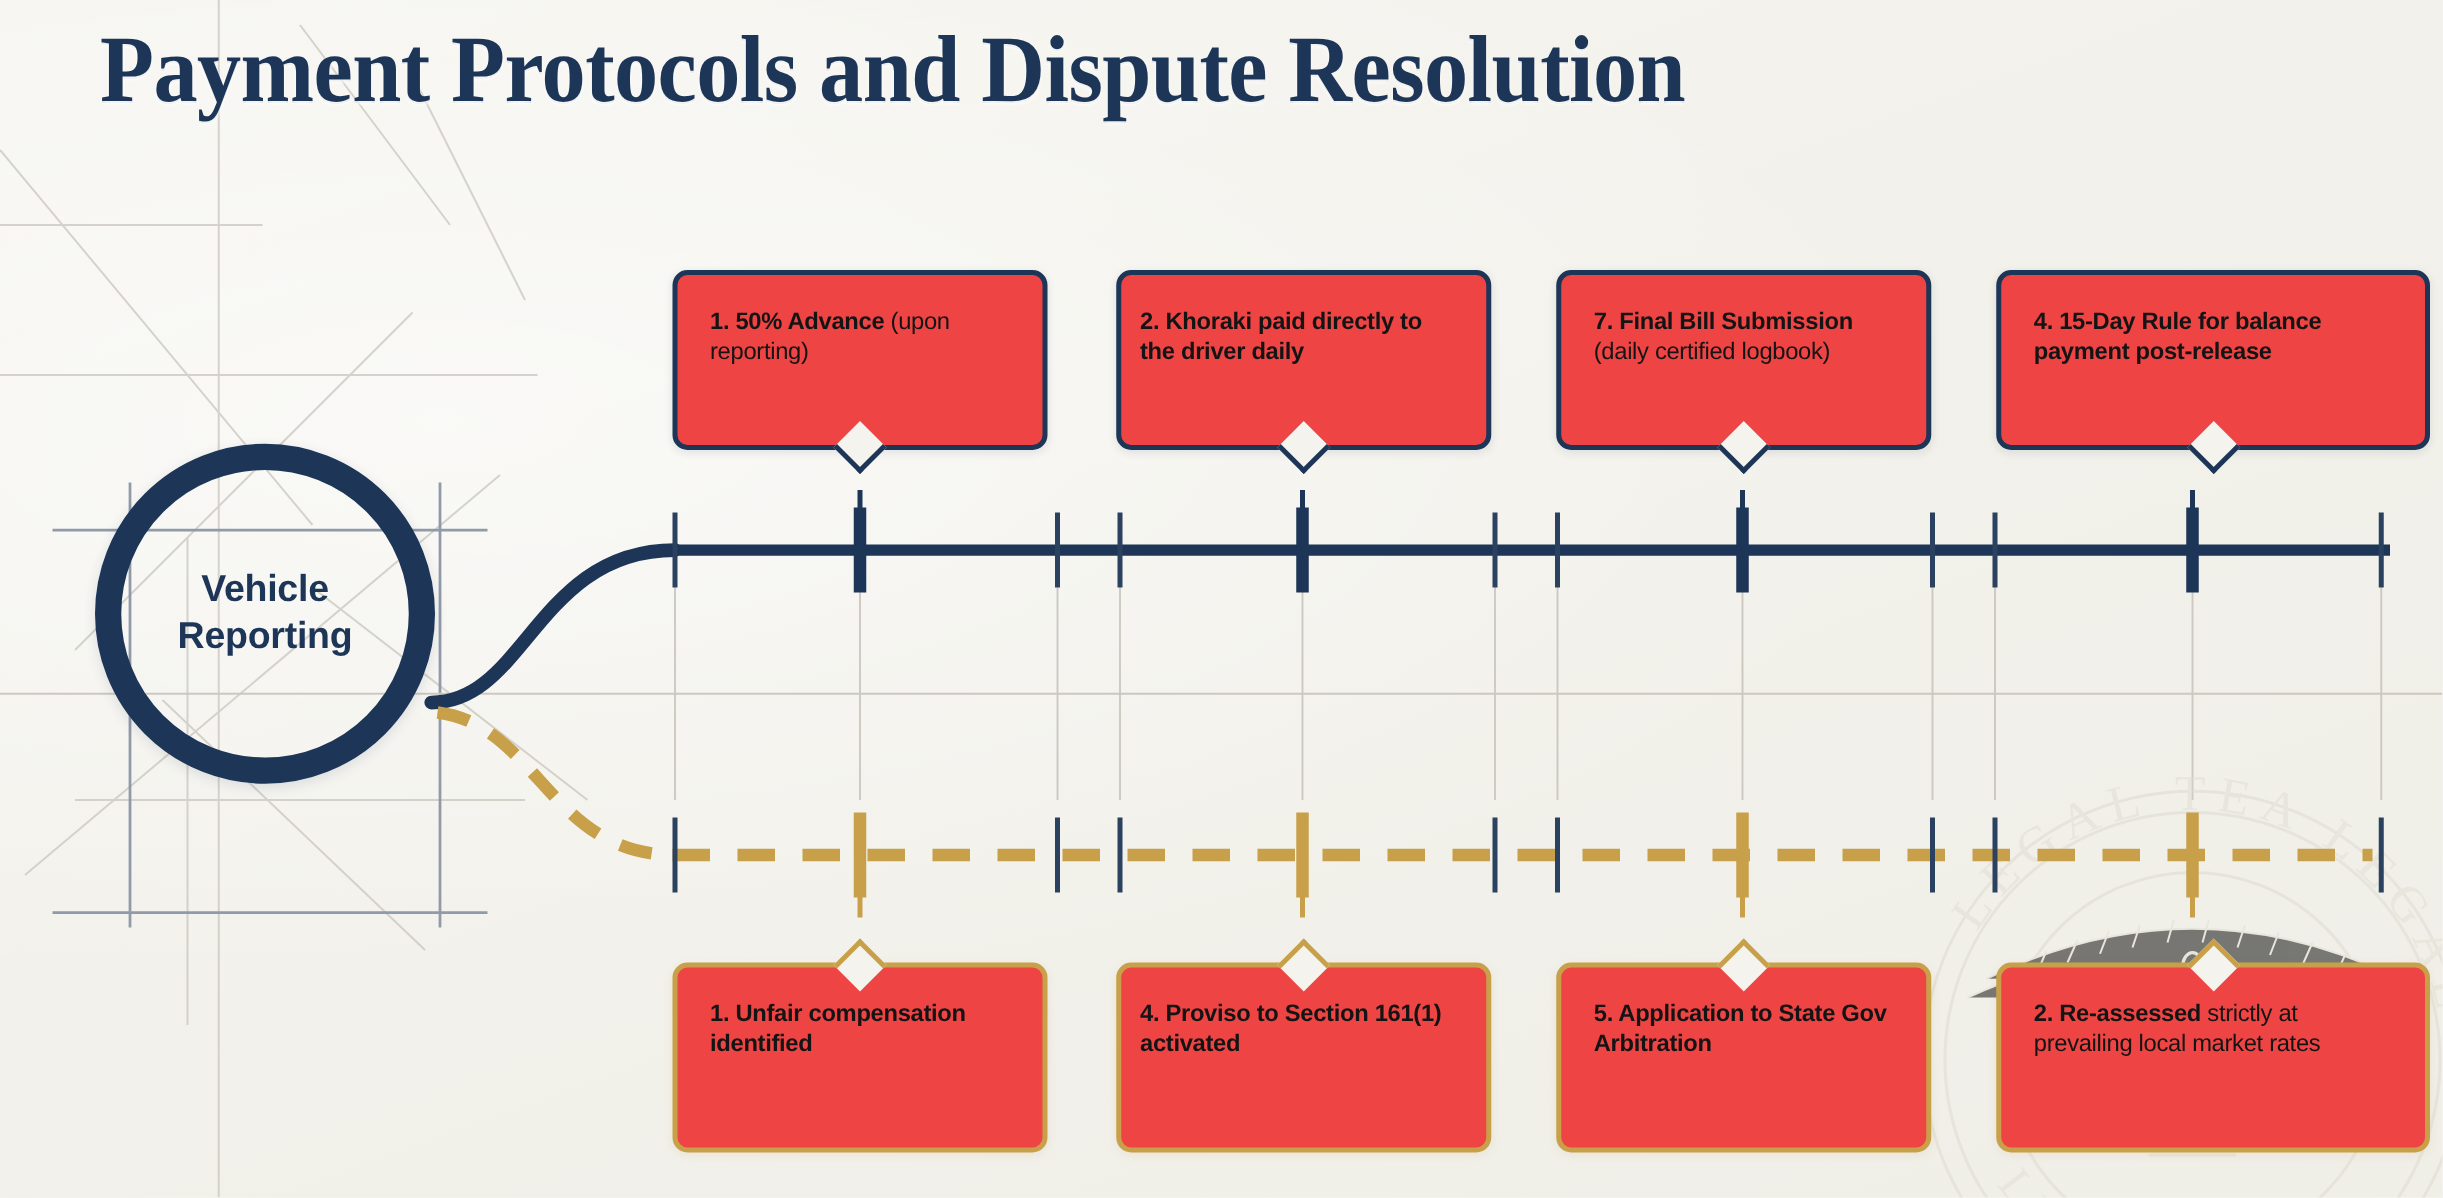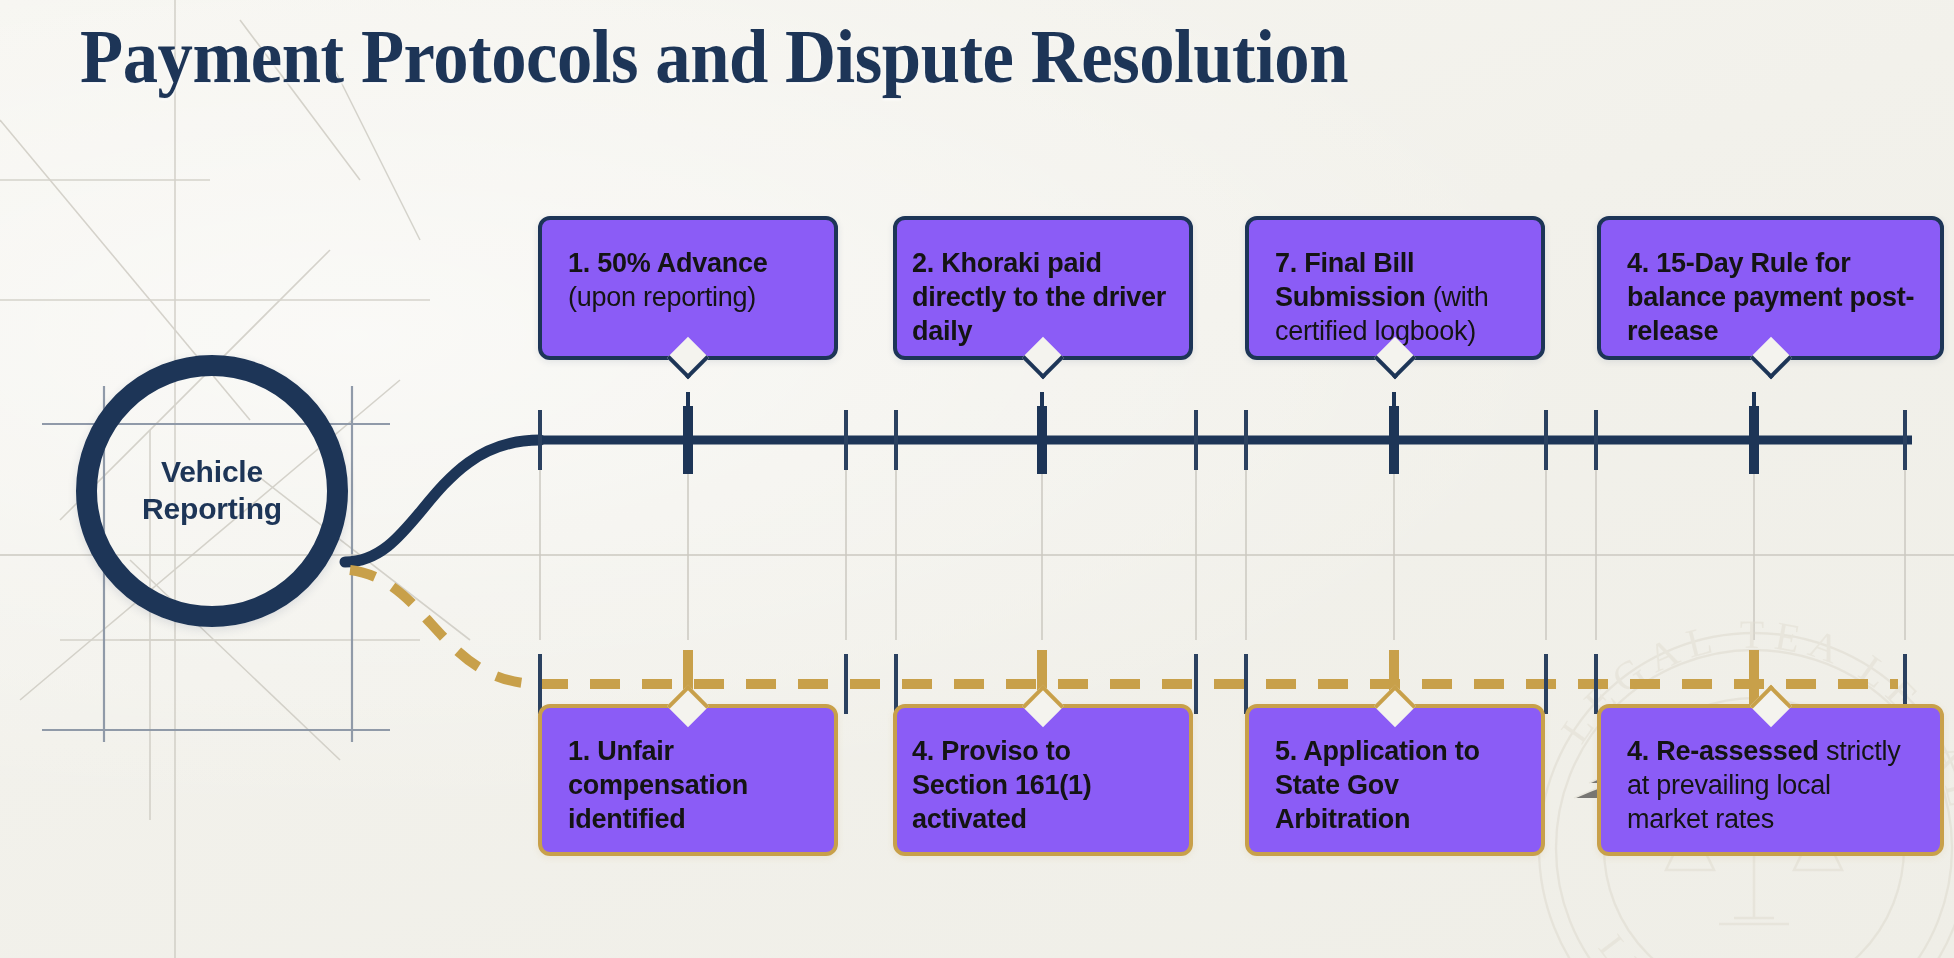--- a/index.html
+++ b/index.html
@@ -64,36 +64,36 @@
     color: #1d3557;
     text-align: center;
     line-height: 1.22;
     letter-spacing: -0.2px;
   }
 
   
   .callout {
     position: absolute;
     width: 300px;
-    background: #8b5cf6;
+    background: #ef4444;
     border-radius: 12px;
     z-index: 7;
     padding: 26px 22px 22px 26px;
-    font-size: 27px;
+    font-size: 19px;
     line-height: 1.26;
     color: #141414;
     letter-spacing: -0.25px;
   }
   .callout.top {
     top: 216px; height: 144px;
     border: 4px solid #1d3557;
     box-shadow: 0 2px 7px rgba(29,53,87,0.10);
   }
   .callout.bottom {
-    top: 704px; height: 152px;
+    top: 770px; height: 152px;
     border: 4px solid #c8a04a;
     box-shadow: 0 2px 7px rgba(200,160,74,0.12);
   }
   .callout .hd { font-weight: bold; }
   .callout .sub { font-weight: normal; }
 
   .callout.c1 { left: 538px; }
   .callout.c2 { left: 893px; padding-left: 15px; }
   .callout.c3 { left: 1245px; }
   .callout.c4 { left: 1597px; width: 347px; }
@@ -293,21 +293,21 @@
   <span class="hd">1. 50% Advance</span><span class="sub"> (upon reporting)</span>
   <div class="tail"></div>
 </div>
 
 <div class="callout top c2">
   <span class="hd">2. Khoraki paid directly to the driver daily</span><span class="sub"></span>
   <div class="tail"></div>
 </div>
 
 <div class="callout top c3">
-  <span class="hd">7. Final Bill Submission</span><span class="sub"> (with certified logbook)</span>
+  <span class="hd">7. Final Bill Submission</span><span class="sub"> (daily certified logbook)</span>
   <div class="tail"></div>
 </div>
 
 <div class="callout top c4">
   <span class="hd">4. 15-Day Rule for balance payment post-release</span><span class="sub"></span>
   <div class="tail"></div>
 </div>
 
 <div class="callout bottom c1">
   <div class="tail"></div>
@@ -319,14 +319,14 @@
   <span class="hd">4. Proviso to Section 161(1) activated</span><span class="sub"></span>
 </div>
 
 <div class="callout bottom c3">
   <div class="tail"></div>
   <span class="hd">5. Application to State Gov Arbitration</span><span class="sub"></span>
 </div>
 
 <div class="callout bottom c4">
   <div class="tail"></div>
-  <span class="hd">4. Re-assessed</span><span class="sub"> strictly at prevailing local market rates</span>
+  <span class="hd">2. Re-assessed</span><span class="sub"> strictly at prevailing local market rates</span>
 </div>
 
 </body></html>

